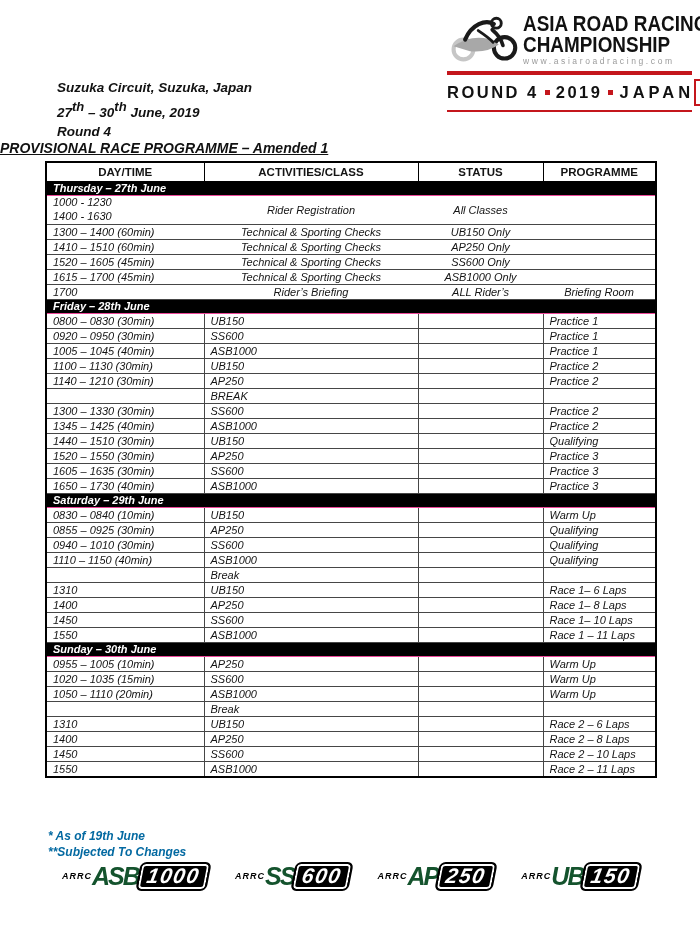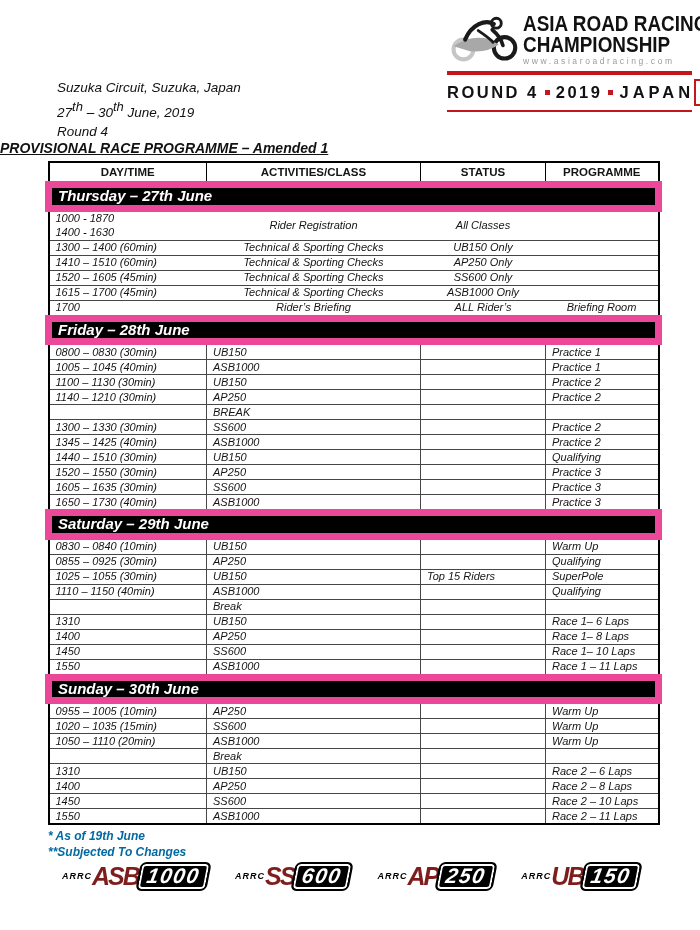--- a/index.html
+++ b/index.html
@@ -1,20 +1,20 @@
 <!DOCTYPE html>
 <html style="--red: #c4161c; --flagred: #e60012;"><head>
 <meta charset="utf-8">
 <style>
   html,body{margin:0;padding:0;background:#fff;}
   body{width:700px;height:930px;font-family:"Liberation Sans",sans-serif;color:#1a1a1a;}
   .page{position:relative;width:700px;height:930px;background:#fff;overflow:hidden;}
 
   
-  .venue{position:absolute;left:57px;top:78px;font-style:italic;font-weight:normal;font-size:13.5px;line-height:1.45;color:#111;}
+  .venue{position:absolute;left:57px;top:78px;font-style:italic;font-weight:bold;font-size:13.5px;line-height:1.45;color:#111;}
   .venue sup{font-size:13px;}
 
   
   .logo-block{position:absolute;left:447px;top:8px;width:245px;}
   .logo-top{display:flex;align-items:flex-start;}
   .logo-bike{width:74px;height:60px;flex:0 0 auto;}
   .logo-text{margin-left:2px;margin-top:6px;}
   .logo-line{font-weight:bold;font-size:21.5px;line-height:0.96;letter-spacing:0px;color:#111;transform:scaleX(0.88);transform-origin:left;white-space:nowrap;}
   .logo-url{color:#9b9b9b;font-size:8.5px;letter-spacing:2.6px;margin-top:1px;white-space:nowrap;}
   .red-line-thick{height:4px;background:var(--red,#c4161c);margin-top:3px;}
@@ -25,35 +25,35 @@
   .flag{margin-left:auto;width:36px;height:23px;border:2px solid var(--red,#c4161c);background:#fff;display:flex;align-items:center;justify-content:center;flex:0 0 auto;}
 
   
   .doc-title{position:absolute;left:0;top:139px;width:700px;text-align:left;}
   .doc-title span{font-weight:bold;font-style:italic;font-size:14px;text-decoration:underline;color:#111;}
 
   
   table.prog{position:absolute;left:45px;top:161px;width:610px;border-collapse:collapse;border:2.5px solid #000;font-size:11px;color:#141414;table-layout:fixed;}
   table.prog th{border:1px solid #000;font-weight:bold;font-style:normal;font-size:11.5px;text-align:center;height:16px;padding:1px 2px;background:#fff;}
   table.prog td{border:1px solid #464646;height:14px;padding:0 6px;font-style:italic;line-height:1.1;vertical-align:middle;overflow:hidden;white-space:nowrap;}
-  tr.band td{background:#000;color:#fff;font-weight:bold;font-style:italic;border:7px solid #ec4899;height:13px;font-size:15px;}
+  tr.band td{background:#000;color:#fff;font-weight:bold;font-style:italic;border:1px solid #ec4899;height:13px;font-size:11px;}
   tr.center-sec td{border-left:none;border-right:none;}
   tr.center-sec td:nth-child(2),tr.center-sec td:nth-child(3),tr.center-sec td:nth-child(4){text-align:center;}
   td.b{font-weight:normal;}
   td .tline{line-height:1.25;}
 
   
   .footnotes{position:absolute;left:48px;top:828px;font-style:italic;font-weight:600;font-size:12px;line-height:1.35;color:#0369a1;}
 
   
   .class-logos{position:absolute;left:62px;top:862px;width:578px;display:flex;justify-content:space-between;align-items:center;}
   .cl{display:flex;align-items:center;}
   .cl-left{display:flex;flex-direction:row;align-items:center;line-height:1;}
   .cl-arrc{font-size:9px;font-weight:bold;font-style:italic;letter-spacing:1px;color:#000;}
-  .cl-letters{font-size:25px;font-weight:bold;font-style:italic;letter-spacing:-2px;color:#7f1d1d;margin-top:-1px;text-align:right;}
+  .cl-letters{font-size:25px;font-weight:bold;font-style:italic;letter-spacing:-2px;color:#14532d;margin-top:-1px;text-align:right;}
   .cl-num{margin-left:-1px;background:#000;color:#fff;border:2px solid #000;border-radius:6px;transform:skewX(-11deg);padding:0px 7px 1px 7px;font-size:21px;font-weight:bold;font-style:italic;letter-spacing:1.5px;box-shadow:inset 0 0 0 2px #fff;white-space:nowrap;}
 </style>
 </head>
 <body>
 
 <div class="page">
 
   <div class="venue">
     <div>Suzuka Circuit, Suzuka, Japan</div>
     <div><span>27</span><sup>th</sup><span> – 30</span><sup>th</sup><span> June, 2019</span></div>
@@ -107,21 +107,21 @@
         <th>STATUS</th>
         <th>PROGRAMME</th>
       </tr>
     </thead>
     <tbody>
         <tr class="band">
           <td colspan="4">Thursday – 27th June</td>
         </tr>
         <tr class="center-sec">
           <td style="height: 28px;">
-            <div class="tline">1000 - 1870</div>
+            <div class="tline">1000 - 1230</div>
             <div class="tline">1400 - 1630</div>
           </td>
           <td class="b">Rider Registration</td>
           <td class="b">All Classes</td>
           <td></td>
         </tr>
         <tr class="center-sec">
           <td>1300 – 1400 (60min)</td>
           <td>Technical &amp; Sporting Checks</td>
           <td class="b">UB150 Only</td>
@@ -154,20 +154,26 @@
         <tr class="band">
           <td colspan="4">Friday – 28th June</td>
         </tr>
         <tr>
           <td>0800 – 0830 (30min)</td>
           <td>UB150</td>
           <td></td>
           <td>Practice 1</td>
         </tr>
         <tr>
+          <td>0920 – 0950 (30min)</td>
+          <td>SS600</td>
+          <td></td>
+          <td>Practice 1</td>
+        </tr>
+        <tr>
           <td>1005 – 1045 (40min)</td>
           <td>ASB1000</td>
           <td></td>
           <td>Practice 1</td>
         </tr>
         <tr>
           <td>1100 – 1130 (30min)</td>
           <td>UB150</td>
           <td></td>
           <td>Practice 2</td>
@@ -229,24 +235,24 @@
           <td></td>
           <td>Warm Up</td>
         </tr>
         <tr>
           <td>0855 – 0925 (30min)</td>
           <td>AP250</td>
           <td></td>
           <td>Qualifying</td>
         </tr>
         <tr>
-          <td>1025 – 1055 (30min)</td>
-          <td>UB150</td>
-          <td>Top 15 Riders</td>
-          <td>SuperPole</td>
+          <td>0940 – 1010 (30min)</td>
+          <td>SS600</td>
+          <td></td>
+          <td>Qualifying</td>
         </tr>
         <tr>
           <td>1110 – 1150 (40min)</td>
           <td>ASB1000</td>
           <td></td>
           <td>Qualifying</td>
         </tr>
         <tr>
           <td></td>
           <td class="b">Break</td>

